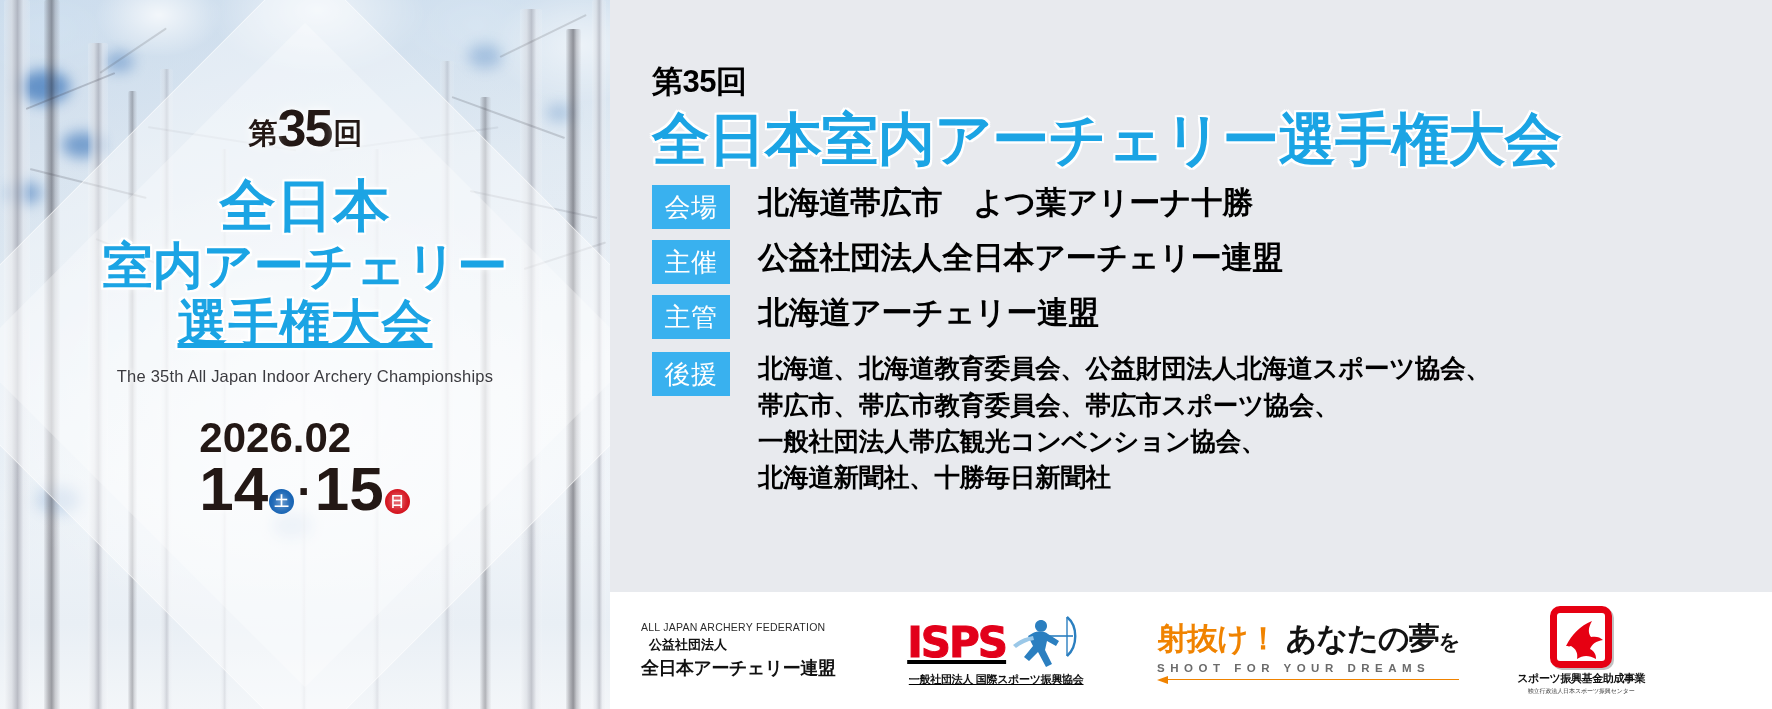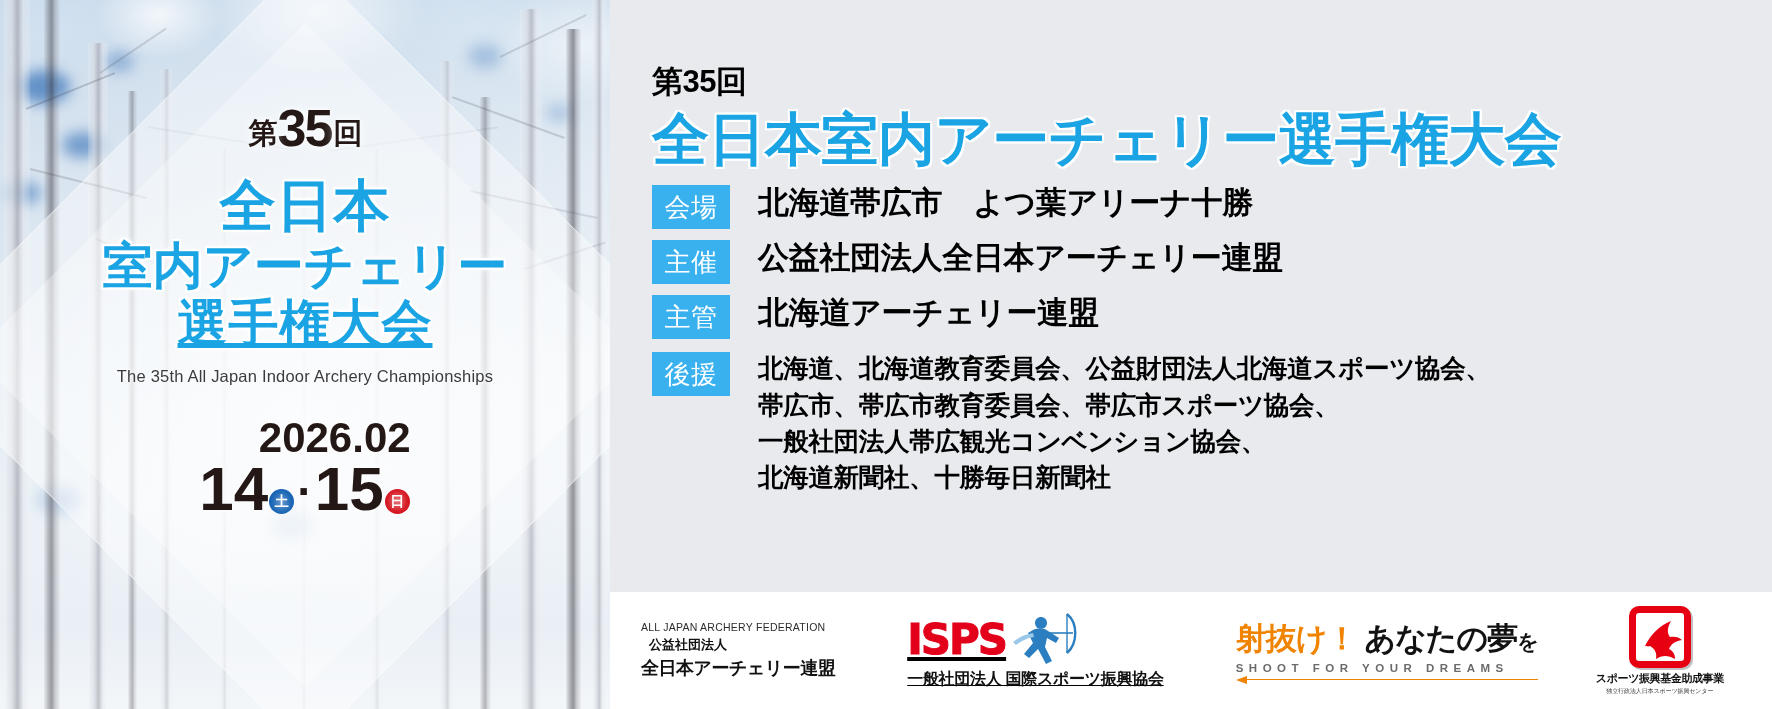--- a/index.html
+++ b/index.html
@@ -69,21 +69,21 @@
                2px 0 0 #fff, -2px 0 0 #fff, 0 2px 0 #fff, 0 -2px 0 #fff,
                2px 2px 0 #fff, -2px 2px 0 #fff, 2px -2px 0 #fff, -2px -2px 0 #fff,
                0 0 9px rgba(255,255,255,.95); }
   .p-title .l1 { font-size:56px; display:block; }
   .p-title .l2 { font-size:50px; display:block; margin-top:4px; letter-spacing:0px;}
   .p-title .l3 { font-size:50px; display:block; margin-top:4px;text-decoration:underline; }
 
   .p-sub { margin-top:16px; font-size:16.5px; color:#3b3b40; letter-spacing:.2px;
            text-shadow:0 0 5px rgba(255,255,255,.95),0 0 10px rgba(255,255,255,.8); }
 
-  .p-date { margin-top:28px; text-align:right; color:#231815; }
+  .p-date { margin-top:28px; text-align:left; color:#231815; }
   .p-year { font-size:42px; font-weight:bold; letter-spacing:0px;
             text-shadow:0 0 7px rgba(255,255,255,.95); }
   .p-days { margin-top:-4px; font-size:62px; font-weight:bold; display:flex;
             align-items:flex-end; justify-content:center; line-height:1;
             text-shadow:0 0 7px rgba(255,255,255,.95); }
   .p-days .dot { font-size:46px; padding:0 2px; position:relative; top:-6px;}
   .dow { display:inline-flex; align-items:center; justify-content:center;
          width:25px; height:25px; border-radius:50%; color:#fff; font-size:14px;
          font-weight:bold; margin:0 1px 6px 1px; }
   .dow.sat { background:#1663b4; }
@@ -135,21 +135,21 @@
   .ajaf-txt .en { font-size:10.5px; color:#2b2b2b; letter-spacing:.25px; }
   .ajaf-txt .jp1 { font-size:13px; color:#111; margin-top:3px; font-weight:bold;margin-left:8px;}
   .ajaf-txt .jp2 { font-size:18px; color:#111; font-weight:bold; margin-top:2px; letter-spacing:-.5px;}
 
   .logo-isps { margin-left:72px; text-align:center;text-decoration:underline; }
   .isps-row { display:flex; align-items:center; }
   .isps-mark { font-size:42px; font-weight:bold; color:#e2001a;
                font-family:"DejaVu Sans",sans-serif; letter-spacing:-2px;
                -webkit-text-stroke:1px #e2001a; }
   .isps-archer { width:74px; height:56px; margin-left:5px; }
-  .isps-cap { font-size:16px; font-weight:bold; color:#111; margin-top:2px; letter-spacing:-.3px;}
+  .isps-cap { font-size:11px; font-weight:bold; color:#111; margin-top:2px; letter-spacing:-.3px;}
 
   .logo-shoot { margin-left:72px; }
   .shoot-top { display:flex; align-items:flex-end; }
   .shoot-or { font-size:31px; font-weight:bold; color:#F08300; letter-spacing:-1px; }
   .shoot-bk { font-size:31px; font-weight:bold; color:#121212; letter-spacing:-1px; margin-left:8px;}
   .shoot-bk .sm { font-size:21px; }
   .shoot-en { font-size:11.5px; color:#6b6b6b; letter-spacing:5.5px; margin-top:2px;font-weight:bold;}
   .shoot-rule { position:relative; height:8px; margin-top:2px; }
   .shoot-rule .bar { position:absolute; left:8px; right:0; top:3px; height:1.6px; background:#F08300; }
   .shoot-rule .head { position:absolute; left:0; top:0; width:0; height:0;

